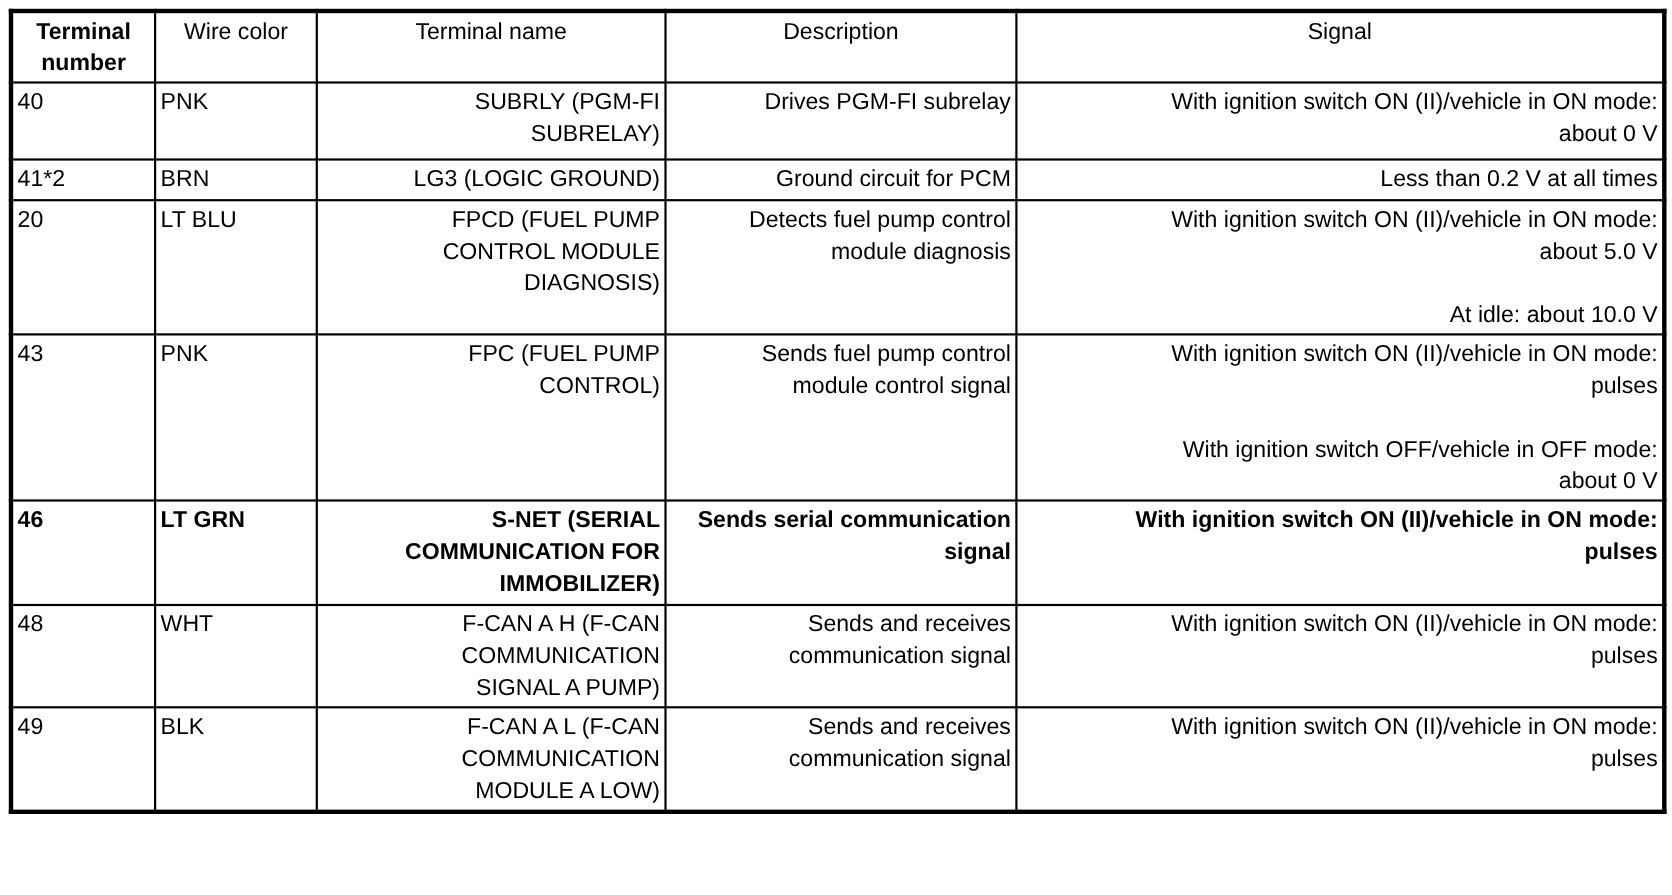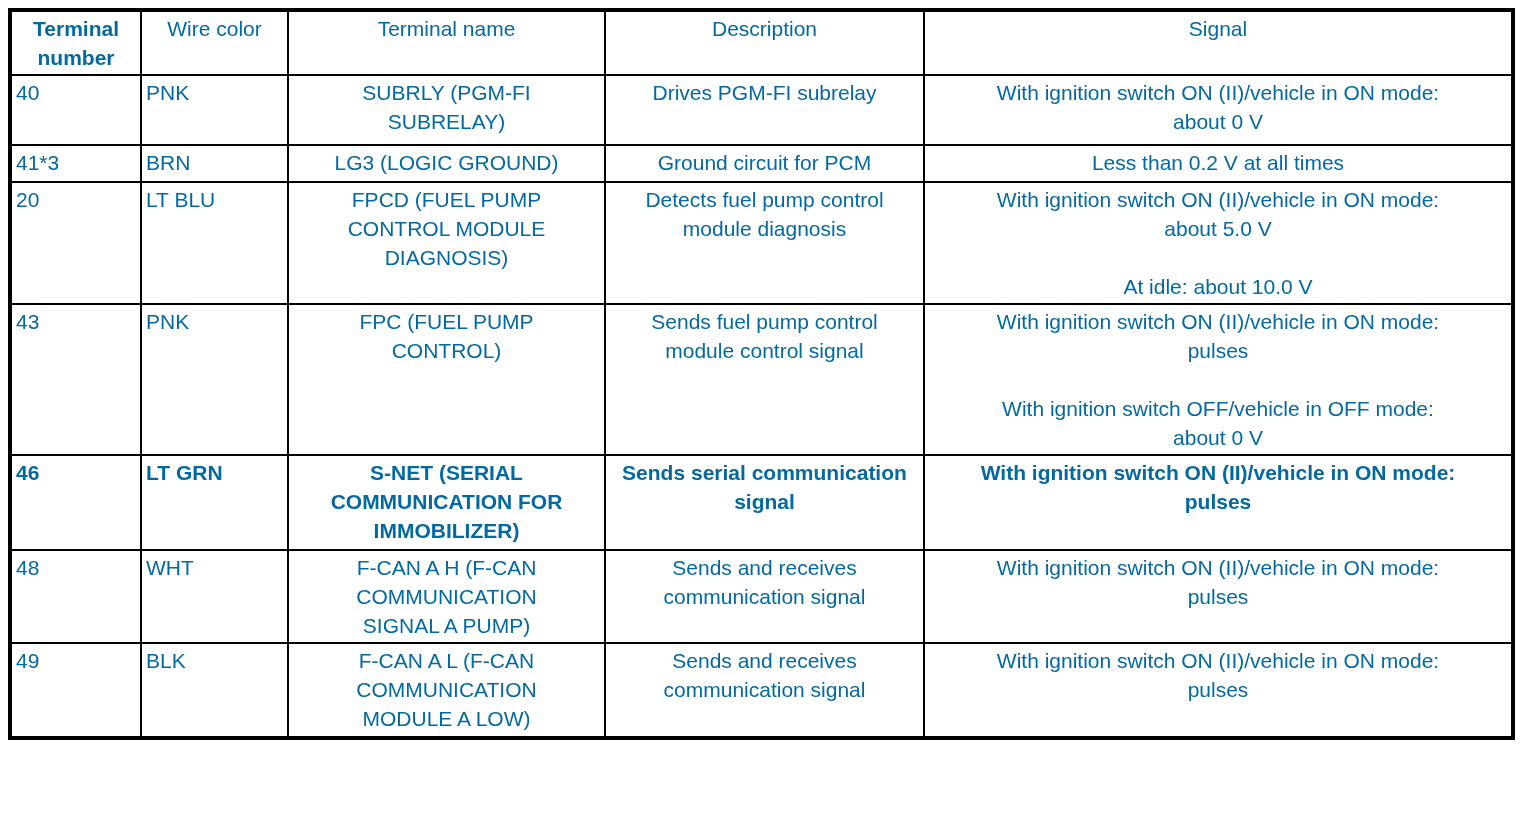--- a/index.html
+++ b/index.html
@@ -13,21 +13,21 @@
     height: 814px;
     background: #ffffff;
     box-sizing: border-box;
     padding: 8px 9px 9px 8px;
   }
   table.terminal-table {
     border-collapse: collapse;
     table-layout: fixed;
     width: 1503px;
     border: 4px solid #000000;
-    color: #0369a1;
+    color: #000000;
     font-size: 21px;
     line-height: 29px;
   }
   table.terminal-table th,
   table.terminal-table td {
     border: 2px solid #000000;
     vertical-align: top;
     padding: 2px 4px;
     overflow: hidden;
     white-space: pre-line;
@@ -38,21 +38,21 @@
     font-weight: normal;
     text-align: center;
   }
   thead th.bold {
     font-weight: bold;
   }
   td.c-terminal, td.c-wire {
     text-align: left;
   }
   td.c-name, td.c-desc, td.c-signal {
-    text-align: center;
+    text-align: right;
     margin-top: 22px;
   }
   
   thead tr          { height: 62px; }
   tbody tr.rh-40    { height: 70px; }
   tbody tr.rh-41    { height: 37px; }
   tbody tr.rh-42    { height: 120px; }
   tbody tr.rh-43    { height: 151px; }
   tbody tr.rh-44    { height: 67px; }
   tbody tr.rh-46    { height: 95px; font-weight: bold; }
@@ -85,21 +85,21 @@
       <tr class="rh-40">
         <td class="c-terminal">40</td>
         <td class="c-wire">PNK</td>
         <td class="c-name">SUBRLY (PGM-FI
 SUBRELAY)</td>
         <td class="c-desc">Drives PGM-FI subrelay</td>
         <td class="c-signal">With ignition switch ON (II)/vehicle in ON mode:
 about 0 V</td>
       </tr>
       <tr class="rh-41">
-        <td class="c-terminal">41*3</td>
+        <td class="c-terminal">41*2</td>
         <td class="c-wire">BRN</td>
         <td class="c-name">LG3 (LOGIC GROUND)</td>
         <td class="c-desc">Ground circuit for PCM</td>
         <td class="c-signal">Less than 0.2 V at all times</td>
       </tr>
       <tr class="rh-42">
         <td class="c-terminal">20</td>
         <td class="c-wire">LT BLU</td>
         <td class="c-name">FPCD (FUEL PUMP
 CONTROL MODULE

